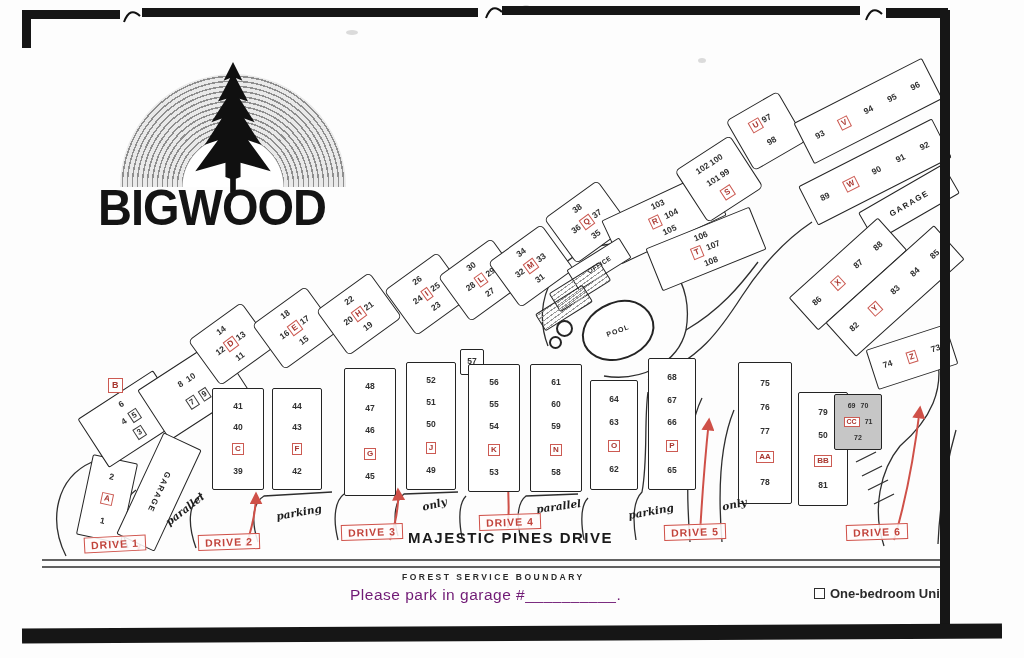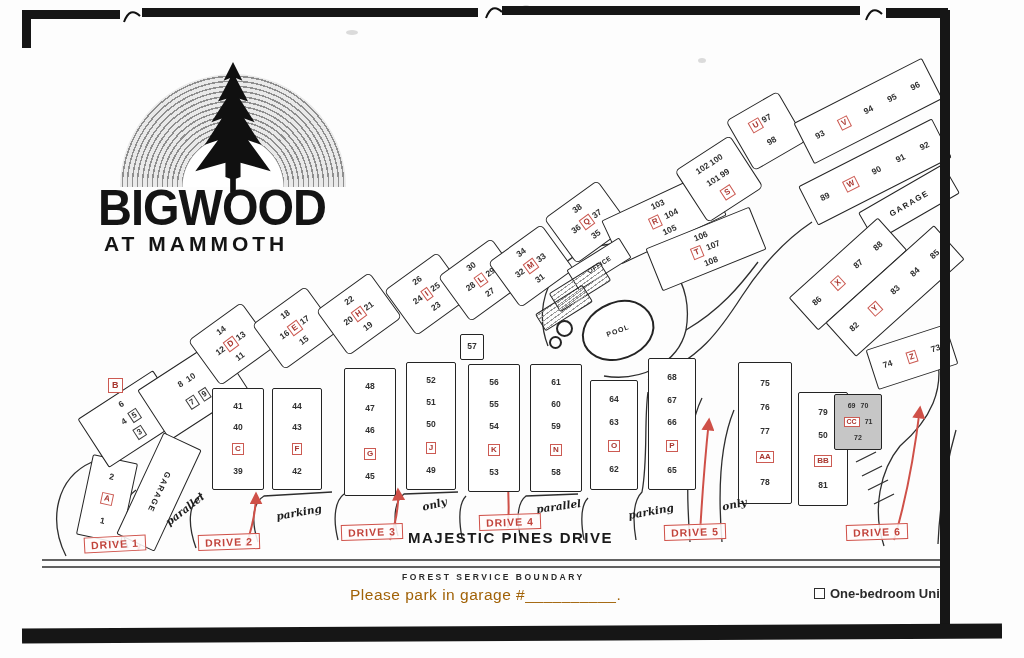--- a/index.html
+++ b/index.html
@@ -54,21 +54,21 @@
     font-size:10.5px;font-weight:bold;letter-spacing:1px;padding:1px 6px;
     background:rgba(255,252,252,.88);}
   .note{position:absolute;z-index:4;font-family:"DejaVu Serif",serif;font-style:italic;
     font-size:10.5px;font-weight:bold;color:#1c1c1c;}
   .street-label{position:absolute;left:408px;top:529px;z-index:4;font-size:15px;
     font-weight:bold;letter-spacing:1.5px;color:#1a1a1a;}
   
   .boundary-label{position:absolute;left:402px;top:572px;z-index:4;font-size:8.5px;
     font-weight:bold;letter-spacing:2.5px;color:#2c2c2c;}
   .park-instruction{position:absolute;left:350px;top:586px;z-index:4;font-size:15.5px;
-    color:#a16207;letter-spacing:.5px;}
+    color:#701a75;letter-spacing:.5px;}
   .legend{position:absolute;left:814px;top:586px;z-index:4;display:flex;gap:5px;align-items:center;}
   .legend-box{width:11px;height:11px;border:1.6px solid #2e2e2e;background:#fff;box-sizing:border-box;}
   .legend-label{font-size:13px;font-weight:bold;color:#2a2a2a;}
   svg.roads{position:absolute;left:0;top:0;z-index:2;}
 </style>
 </head>
 <body>
 
 <div class="scene">
 
@@ -116,21 +116,20 @@
   </svg>
 
   <div class="logo">
     <div class="logo-rings"></div>
     <svg class="logo-tree" viewBox="0 0 100 140">
       <path fill="#101010" d="M50 2 L60 22 L53 19 L66 44 L57 41 L73 66 L62 62 L80 90 L66 85
         L90 118 L58 109 L58 124 L53 126 L53 140 L47 140 L47 126 L42 124 L42 109 L10 118
         L34 85 L20 90 L38 62 L27 66 L43 41 L34 44 L47 19 L40 22 Z"></path>
     </svg>
     <div class="logo-title">BIGWOOD</div>
-    <div class="logo-subtitle">AT MAMMOTH</div>
   </div>
 
   <div id="bldg-layer">
       <div class="building " style="left: 84px; top: 458px; width: 46px; height: 82px; transform: rotate(12deg);">
         <div class="brow">
           <span class="unum">2</span>
         </div>
         <div class="brow">
           <span class="badge">A</span>
         </div>
@@ -218,21 +217,21 @@
         <div class="brow">
           <span class="unum">50</span>
         </div>
         <div class="brow">
           <span class="badge">J</span>
         </div>
         <div class="brow">
           <span class="unum">49</span>
         </div>
       </div>
-      <div class="building " style="left: 460px; top: 334px; width: 24px; height: 26px;">
+      <div class="building " style="left: 460px; top: 349px; width: 24px; height: 26px;">
         <div class="brow">
           <span class="unum">57</span>
         </div>
       </div>
       <div class="building " style="left: 468px; top: 364px; width: 52px; height: 128px;">
         <div class="brow">
           <span class="unum">56</span>
         </div>
         <div class="brow">
           <span class="unum">55</span>

